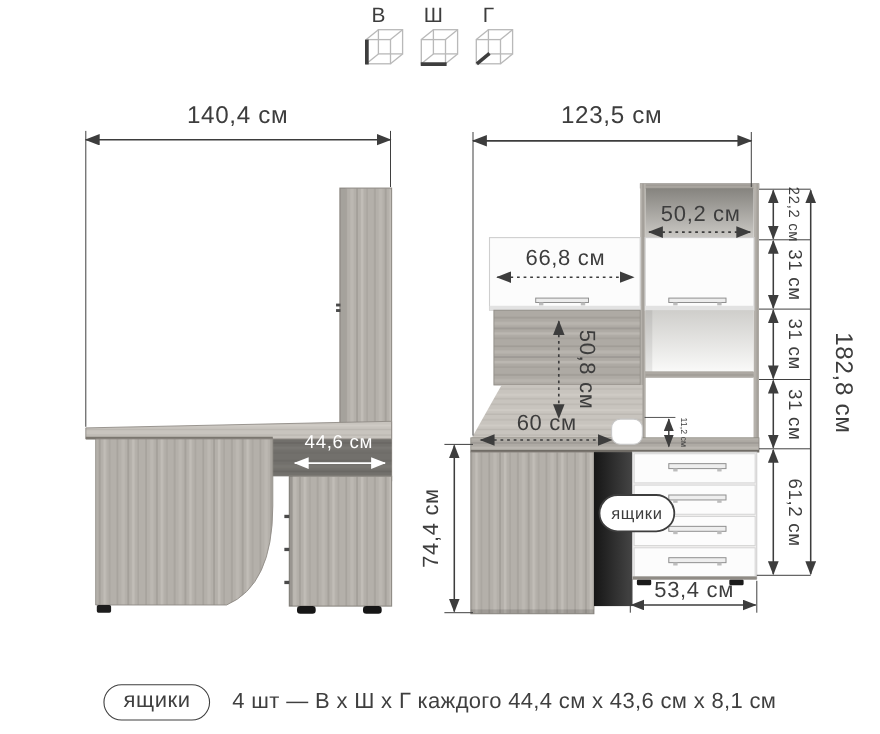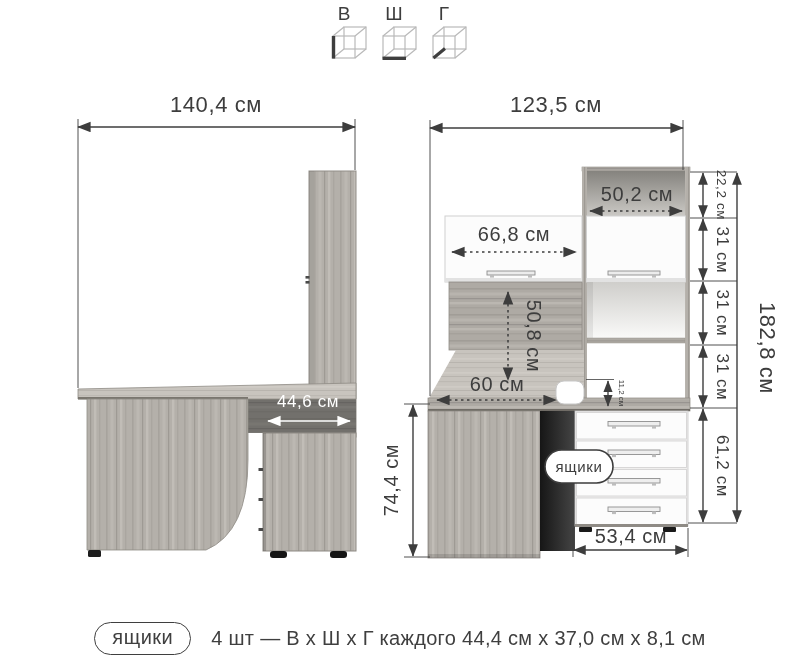--- a/index.html
+++ b/index.html
@@ -293,15 +293,15 @@
 
     <g>
       <line x1="737" y1="173" x2="737" y2="522" stroke="#3d3d3d" stroke-width="1.4" marker-start="url(#arD)" marker-end="url(#arD)"></line>
       <text class="dim fs22" x="760" y="348" text-anchor="middle" transform="rotate(90,760,348)">182,8 см</text>
     </g>
   </g>
 </svg>
 
 <div class="caption">
   <span class="pill">ящики</span>
-  <span class="caption-text">4 шт — В х Ш х Г каждого 44,4 см х 37,0 см х 8,1 см</span>
+  <span class="caption-text">4 шт — В х Ш х Г каждого 44,4 см х 43,6 см х 8,1 см</span>
 </div>
 </div>
 
 </body></html>

